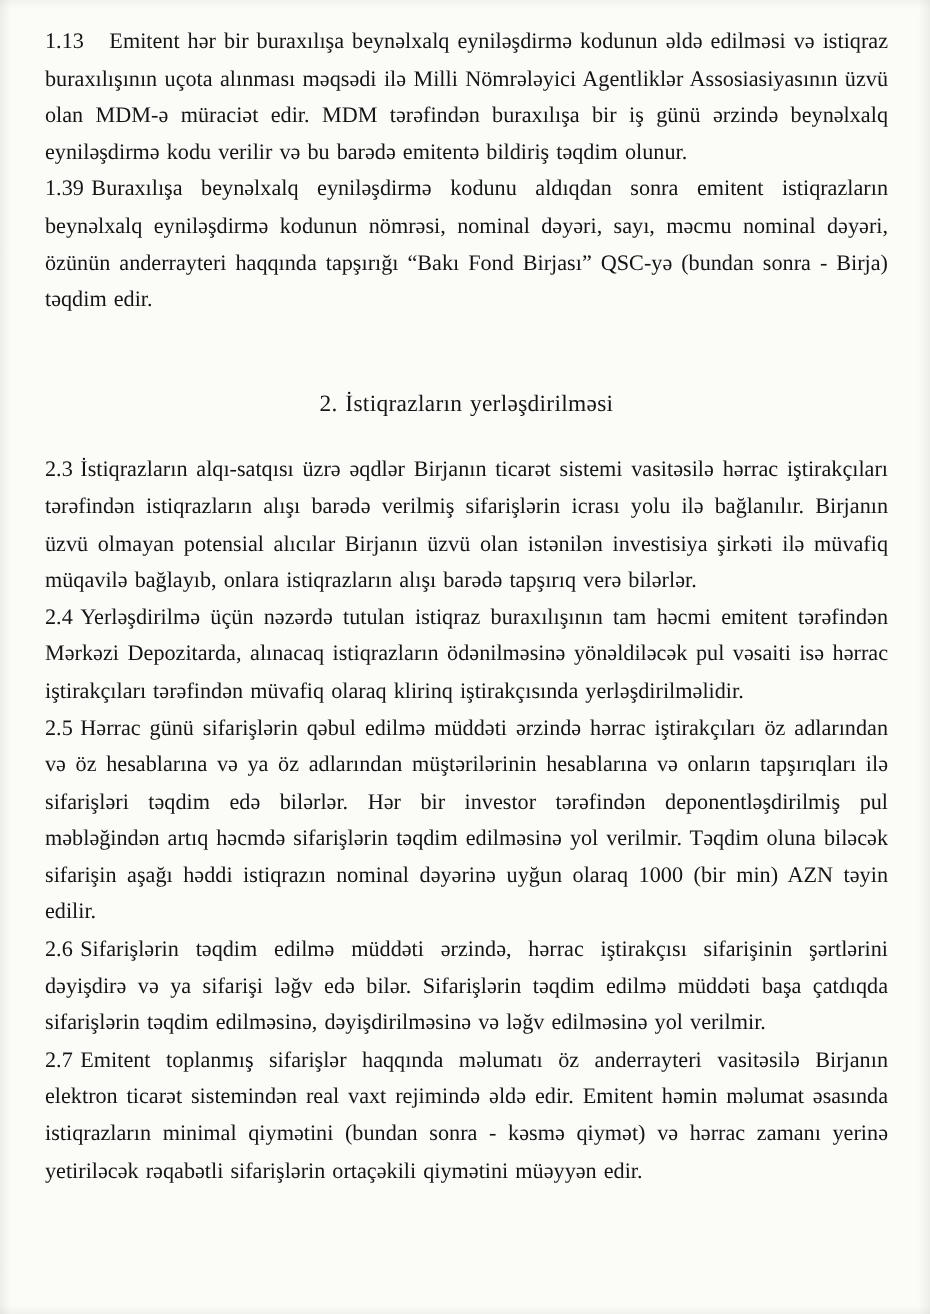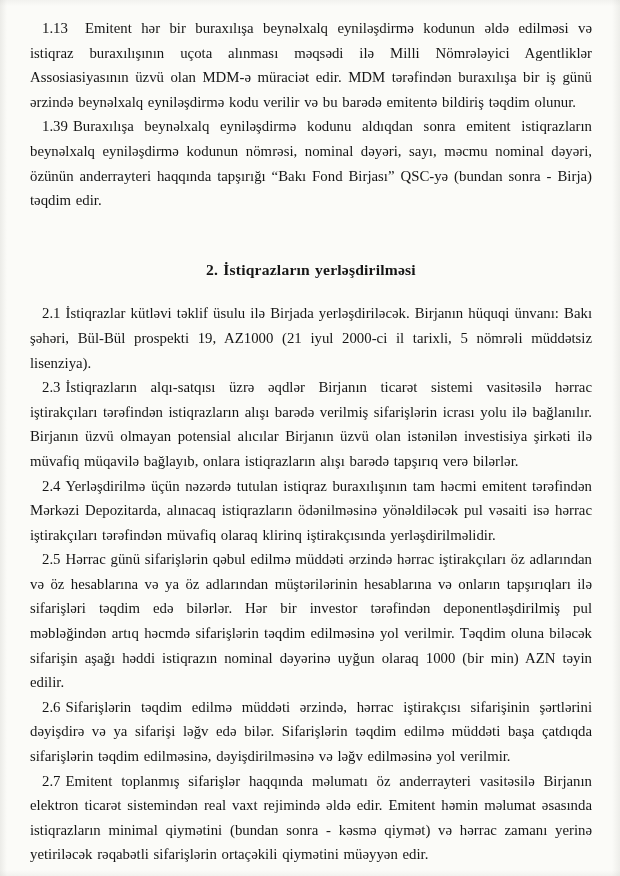--- a/index.html
+++ b/index.html
@@ -28,47 +28,45 @@
                       rgba(251,251,248,0) 612px, rgba(190,190,185,0.22) 620px),
       linear-gradient(180deg, rgba(200,200,195,0.18) 0px, rgba(251,251,248,0) 6px,
                       rgba(251,251,248,0) 870px, rgba(200,200,195,0.18) 876px),
       #fbfbf8;
   }
   .para {
     margin: 0;
   }
   .pnum {
     padding-right: 5px;
-    margin-left: 12px;
   }
   .para.tabbed .pnum {
     padding-right: 17px;
   }
   .section-heading {
     font-size: 15.6px;
-    font-weight: bold;
+    font-weight: normal;
     text-align: center;
     margin: 45px 0 19px 0;
     letter-spacing: 0.2px;
   }
 </style>
 </head>
 <body>
 
 <div class="page">
 
   <div>
     <p class="para tabbed"><span class="pnum">1.13</span><span>Emitent hər bir buraxılışa beynəlxalq eyniləşdirmə kodunun əldə edilməsi və istiqraz buraxılışının uçota alınması məqsədi ilə Milli Nömrələyici Agentliklər Assosiasiyasının üzvü olan MDM-ə müraciət edir. MDM tərəfindən buraxılışa bir iş günü ərzində beynəlxalq eyniləşdirmə kodu verilir və bu barədə emitentə bildiriş təqdim olunur.</span></p>
     <p class="para"><span class="pnum">1.39</span><span>Buraxılışa beynəlxalq eyniləşdirmə kodunu aldıqdan sonra emitent istiqrazların beynəlxalq eyniləşdirmə kodunun nömrəsi, nominal dəyəri, sayı, məcmu nominal dəyəri, özünün anderrayteri haqqında tapşırığı “Bakı Fond Birjası” QSC-yə (bundan sonra - Birja) təqdim edir.</span></p>
   </div>
 
   <h2 class="section-heading">2. İstiqrazların yerləşdirilməsi</h2>
 
   <div>
-    <p class="para"><span class="pnum">2.1</span><span>İstiqrazlar kütləvi təklif üsulu ilə Birjada yerləşdiriləcək. Birjanın hüquqi ünvanı: Bakı şəhəri, Bül-Bül prospekti 19, AZ1000 (21 iyul 2000-ci il tarixli, 5 nömrəli müddətsiz lisenziya).</span></p>
     <p class="para"><span class="pnum">2.3</span><span>İstiqrazların alqı-satqısı üzrə əqdlər Birjanın ticarət sistemi vasitəsilə hərrac iştirakçıları tərəfindən istiqrazların alışı barədə verilmiş sifarişlərin icrası yolu ilə bağlanılır. Birjanın üzvü olmayan potensial alıcılar Birjanın üzvü olan istənilən investisiya şirkəti ilə müvafiq müqavilə bağlayıb, onlara istiqrazların alışı barədə tapşırıq verə bilərlər.</span></p>
     <p class="para"><span class="pnum">2.4</span><span>Yerləşdirilmə üçün nəzərdə tutulan istiqraz buraxılışının tam həcmi emitent tərəfindən Mərkəzi Depozitarda, alınacaq istiqrazların ödənilməsinə yönəldiləcək pul vəsaiti isə hərrac iştirakçıları tərəfindən müvafiq olaraq klirinq iştirakçısında yerləşdirilməlidir.</span></p>
     <p class="para"><span class="pnum">2.5</span><span>Hərrac günü sifarişlərin qəbul edilmə müddəti ərzində hərrac iştirakçıları öz adlarından və öz hesablarına və ya öz adlarından müştərilərinin hesablarına və onların tapşırıqları ilə sifarişləri təqdim edə bilərlər. Hər bir investor tərəfindən deponentləşdirilmiş pul məbləğindən artıq həcmdə sifarişlərin təqdim edilməsinə yol verilmir. Təqdim oluna biləcək sifarişin aşağı həddi istiqrazın nominal dəyərinə uyğun olaraq 1000 (bir min) AZN təyin edilir.</span></p>
     <p class="para"><span class="pnum">2.6</span><span>Sifarişlərin təqdim edilmə müddəti ərzində, hərrac iştirakçısı sifarişinin şərtlərini dəyişdirə və ya sifarişi ləğv edə bilər. Sifarişlərin təqdim edilmə müddəti başa çatdıqda sifarişlərin təqdim edilməsinə, dəyişdirilməsinə və ləğv edilməsinə yol verilmir.</span></p>
     <p class="para"><span class="pnum">2.7</span><span>Emitent toplanmış sifarişlər haqqında məlumatı öz anderrayteri vasitəsilə Birjanın elektron ticarət sistemindən real vaxt rejimində əldə edir. Emitent həmin məlumat əsasında istiqrazların minimal qiymətini (bundan sonra - kəsmə qiymət) və hərrac zamanı yerinə yetiriləcək rəqabətli sifarişlərin ortaçəkili qiymətini müəyyən edir.</span></p>
   </div>
 
 </div>
 
 </body></html>

